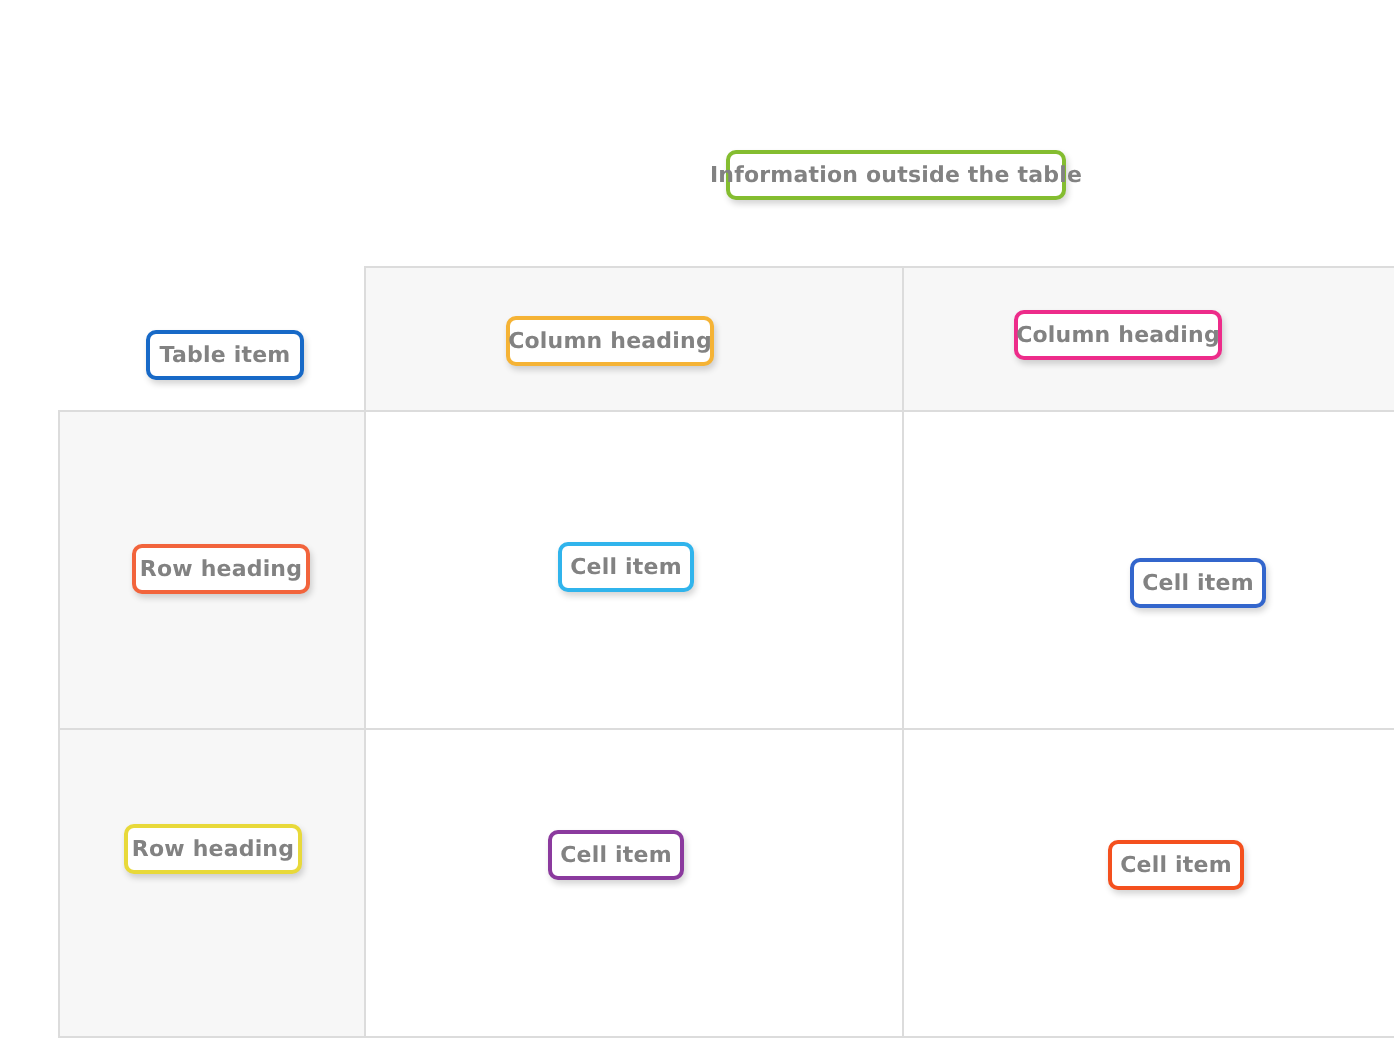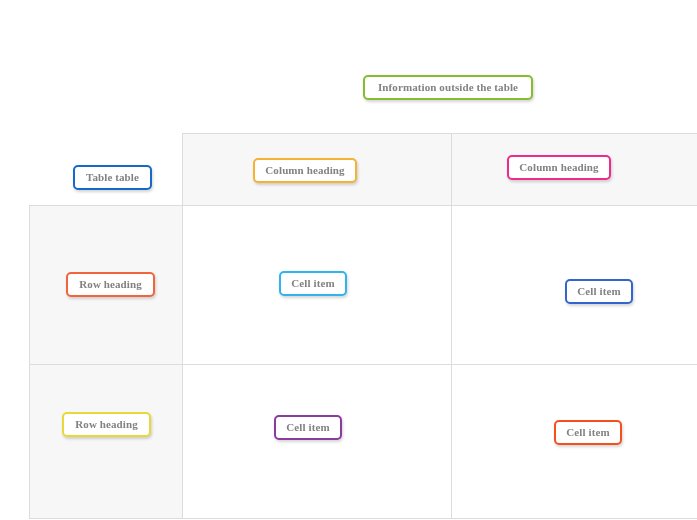--- a/index.html
+++ b/index.html
@@ -50,21 +50,20 @@
     font-weight: bold;
     letter-spacing: 0.1px;
     line-height: 1;
     display: flex;
     align-items: center;
     justify-content: center;
     white-space: nowrap;
     box-shadow: 1px 2px 3px rgba(0,0,0,0.17);
     padding: 0 9px;
     height: 25px;
-    font-family: Liberation Serif, serif;
   }
 </style>
 </head>
 <body>
 
 <div id="canvas">
 
   <div class="cell-fill" style="left:182px; top:133px; width:515px; height:72px;"></div>
 
   <div class="cell-fill" style="left:29px; top:205px; width:153px; height:159px;"></div>
@@ -74,21 +73,21 @@
   <div class="grid-line h" style="left:29px; top:205px; width:668px;"></div>
   <div class="grid-line h" style="left:29px; top:364px; width:668px;"></div>
   <div class="grid-line h" style="left:29px; top:518px; width:668px;"></div>
 
   <div class="grid-line v" style="left:29px; top:205px; height:313px;"></div>
   <div class="grid-line v" style="left:182px; top:133px; height:385px;"></div>
   <div class="grid-line v" style="left:451px; top:133px; height:385px;"></div>
 
   <div class="badge" style="left:363px; top:75px; width:170px; border-color:#84bd30;">Information outside the table</div>
 
-  <div class="badge" style="left:73px; top:165px; width:79px; border-color:#1769c7;">Table table</div>
+  <div class="badge" style="left:73px; top:165px; width:79px; border-color:#1769c7;">Table item</div>
 
   <div class="badge" style="left:253px; top:158px; width:104px; border-color:#f5b335;">Column heading</div>
 
   <div class="badge" style="left:507px; top:155px; width:104px; border-color:#ed2c8a;">Column heading</div>
 
   <div class="badge" style="left:66px; top:272px; width:89px; border-color:#f2643c;">Row heading</div>
 
   <div class="badge" style="left:62px; top:412px; width:89px; border-color:#e8d93a;">Row heading</div>
 
   <div class="badge" style="left:279px; top:271px; width:68px; border-color:#30b4ec;">Cell item</div>

